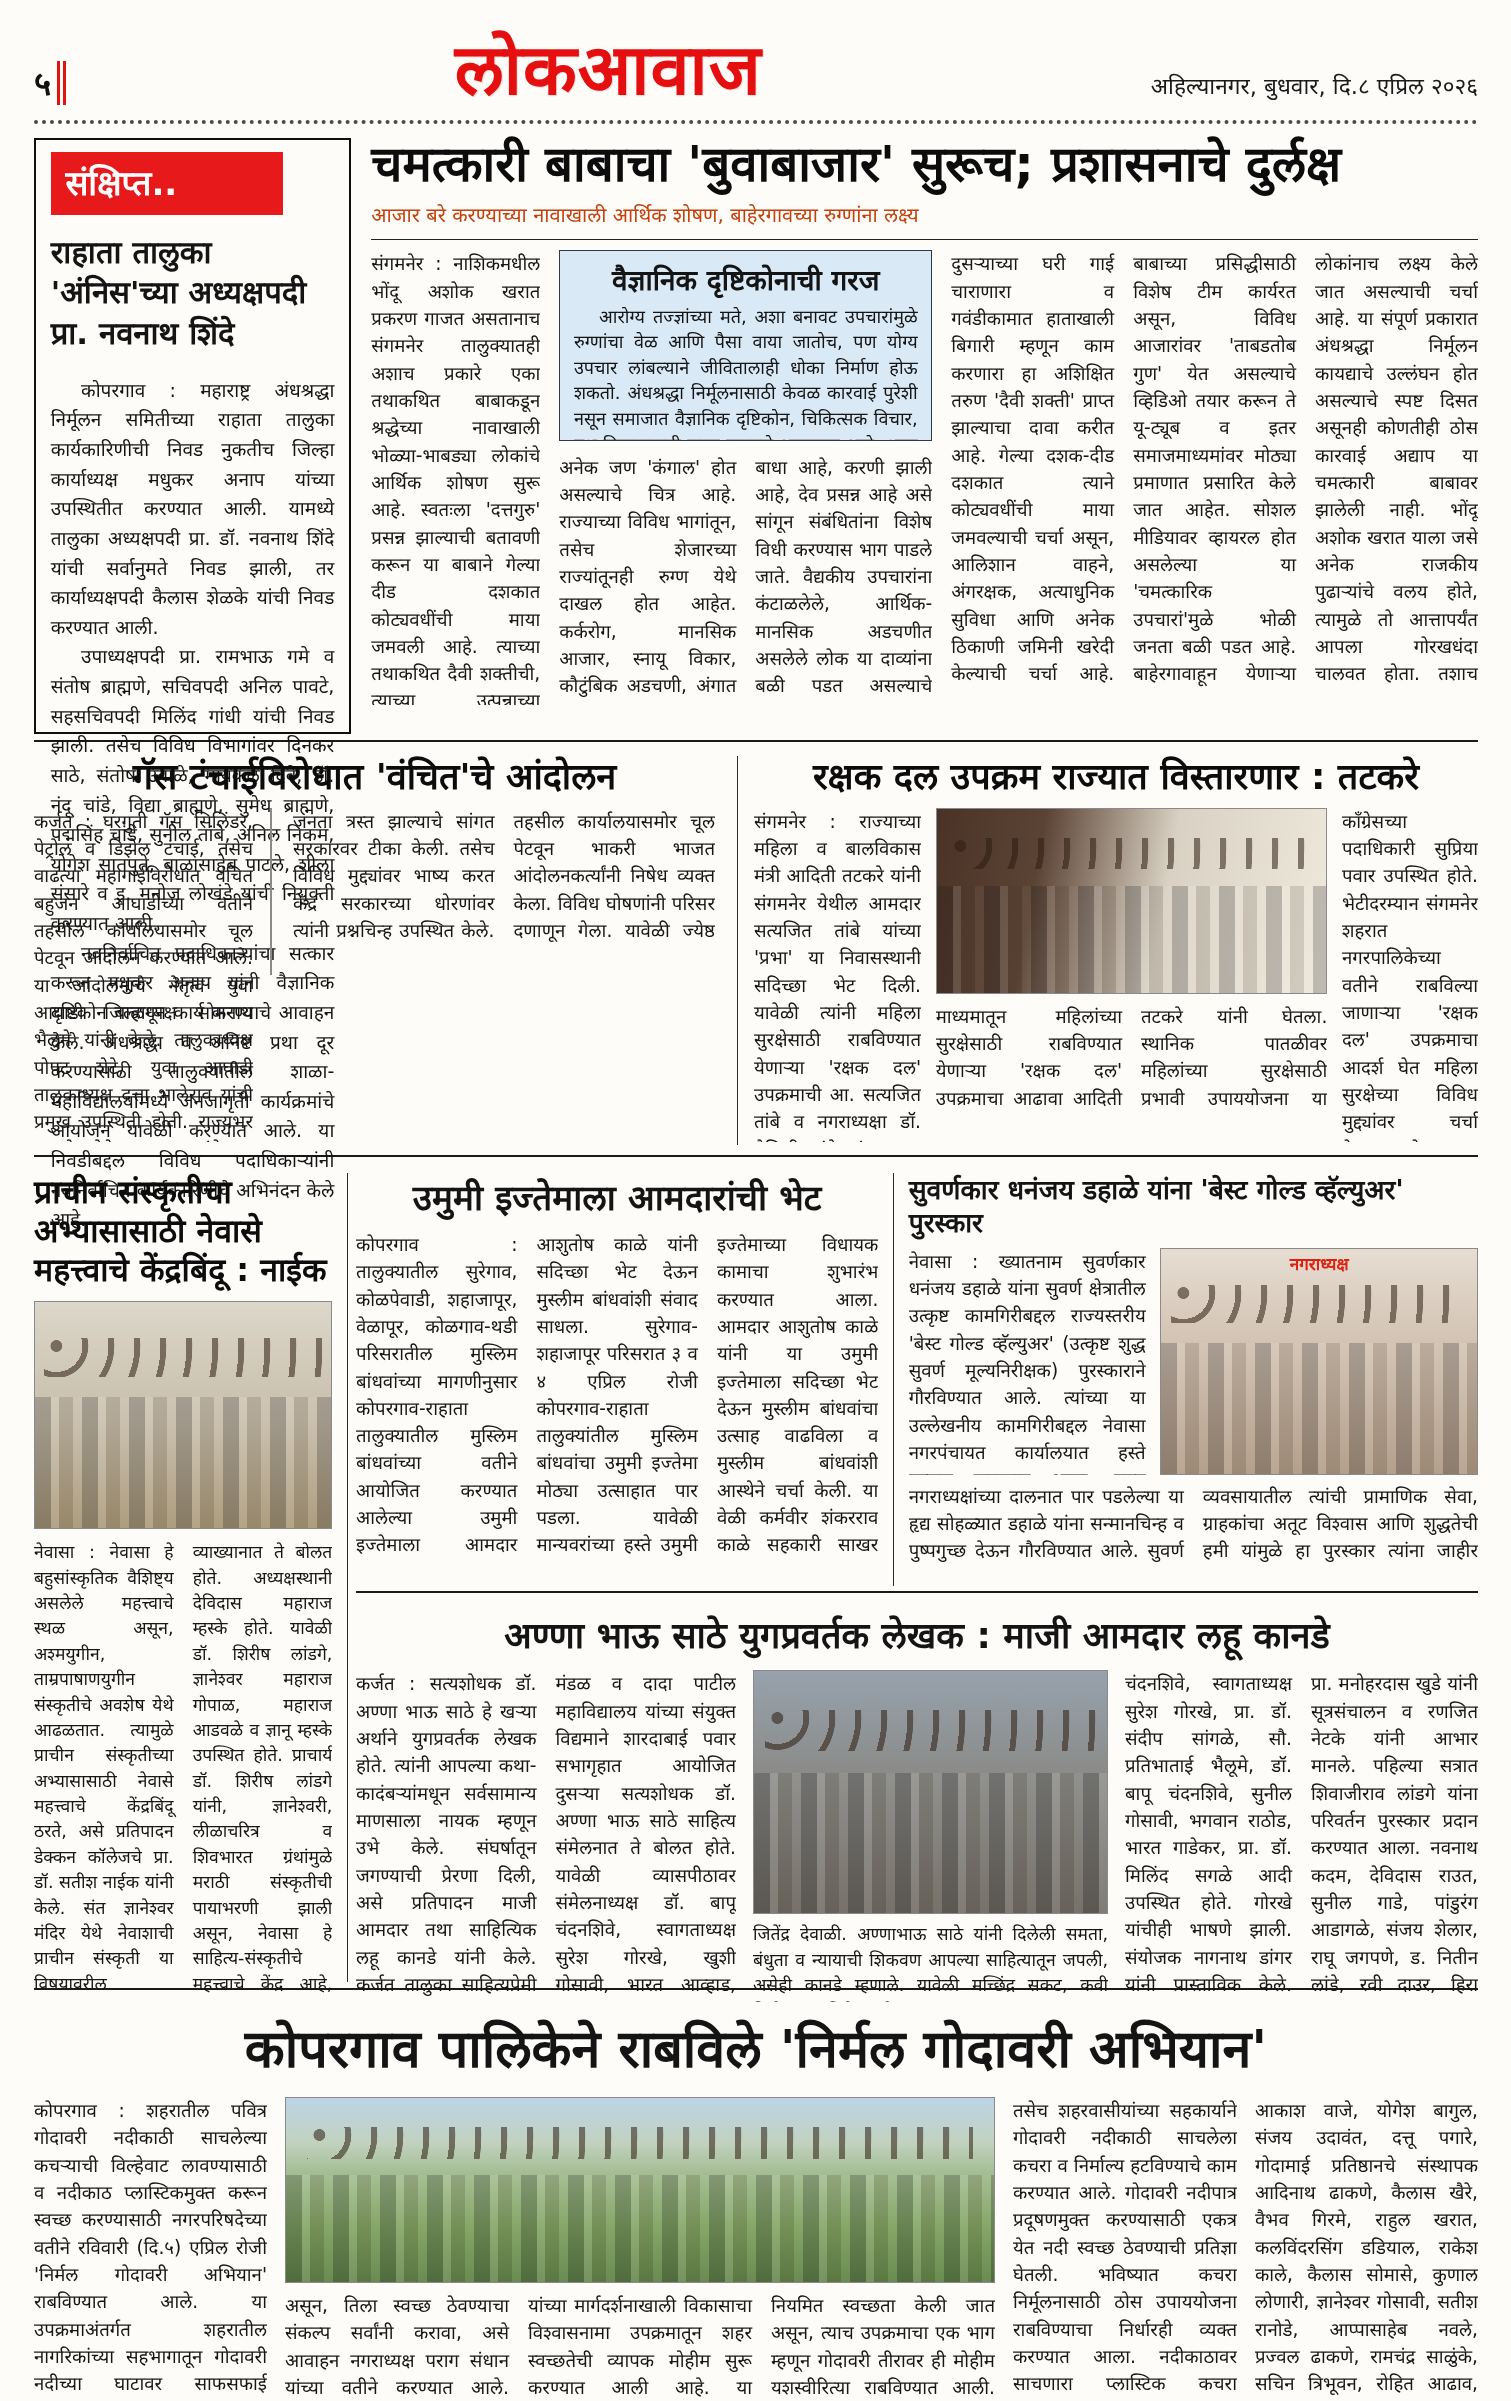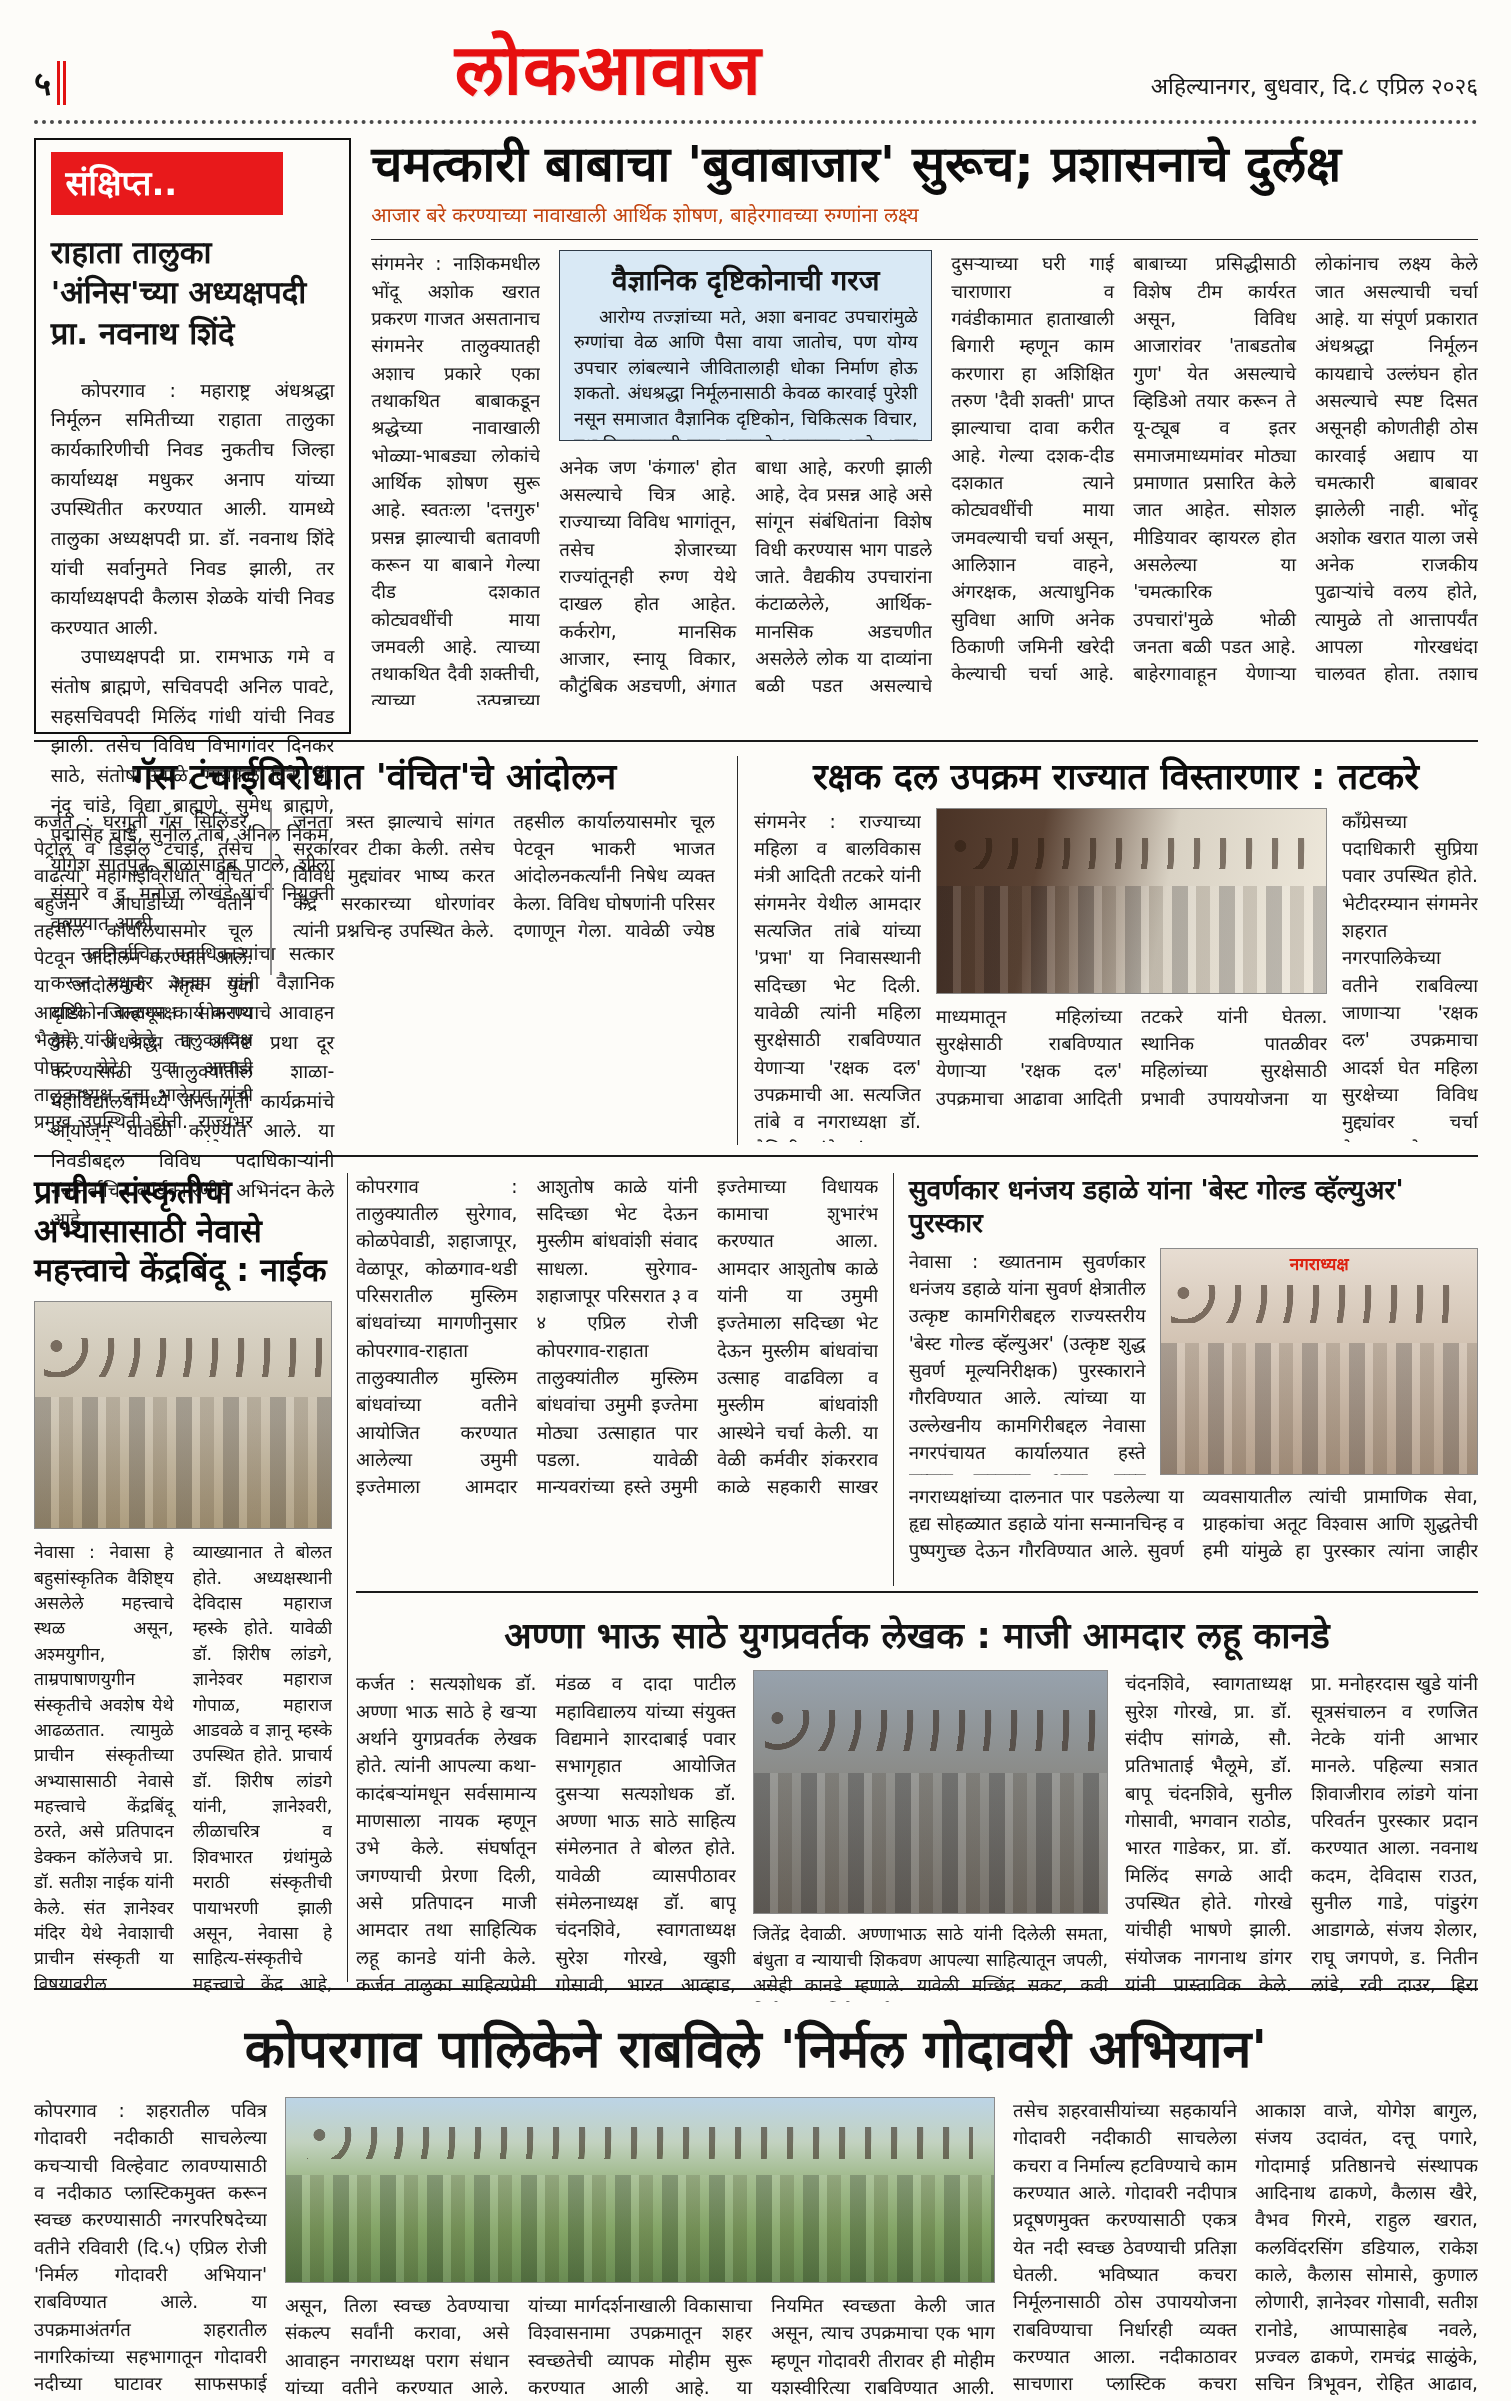--- a/index.html
+++ b/index.html
@@ -196,20 +196,21 @@
     <article class="ancient">
       <h2 class="h-md">प्राचीन संस्कृतीचा अभ्यासासाठी नेवासे महत्त्वाचे केंद्रबिंदू : नाईक</h2>
       <div class="photo ph-felicit"></div>
       <div class="cols2 bt-sm">नेवासा : नेवासा हे बहुसांस्कृतिक वैशिष्ट्य असलेले महत्त्वाचे स्थळ असून, अश्मयुगीन, ताम्रपाषाणयुगीन संस्कृतीचे अवशेष येथे आढळतात. त्यामुळे प्राचीन संस्कृतीच्या अभ्यासासाठी नेवासे महत्त्वाचे केंद्रबिंदू ठरते, असे प्रतिपादन डेक्कन कॉलेजचे प्रा. डॉ. सतीश नाईक यांनी केले. संत ज्ञानेश्वर मंदिर येथे नेवाशाची प्राचीन संस्कृती या विषयावरील व्याख्यानात ते बोलत होते. अध्यक्षस्थानी देविदास महाराज म्हस्के होते. यावेळी डॉ. शिरीष लांडगे, ज्ञानेश्वर महाराज गोपाळ, महाराज आडवळे व ज्ञानू म्हस्के उपस्थित होते. प्राचार्य डॉ. शिरीष लांडगे यांनी, ज्ञानेश्वरी, लीळाचरित्र व शिवभारत ग्रंथांमुळे मराठी संस्कृतीची पायाभरणी झाली असून, नेवासा हे साहित्य-संस्कृतीचे महत्त्वाचे केंद्र आहे, असे सांगितले. अध्यक्षीय भाषणात नेवाशाचा उल्लेख असलेल्या पौराणिक संदर्भांची व वारकरी संप्रदायाच्या पायाभरणीची माहिती देण्यात आली. शेवटी हभप म्हस्के महाराज यांनी उपस्थितांना वैज्ञानिक दृष्टिकोन विकसित करण्याचे आवाहन केले. सूत्रसंचालन प्रा. डॉ. संजय सुकाळकर यांनी केले. यावेळी डॉ. नीलेश लोखंडे, माजी नगराध्यक्ष बाळासाहेब म्हस्के, मनोज पारखे, निलेश जोशी, महेश मगरी, बाळंभट पोतदार, अतुल फिरोदिया, राजेंद्र चौधरी, किसन काबरे, डॉ. प्र. घनवट, प्रा. संजय सुकाळकर आदी उपस्थित होते. डॉ. संजय सुकाळकर यांनी आभार मानले.</div>
     </article>
 
     <div class="r34right">
       <div class="row3">
 
         <article class="ijtema">
+          <h2>उमुमी इज्तेमाला आमदारांची भेट</h2>
           <div class="cols3 bt">कोपरगाव : तालुक्यातील सुरेगाव, कोळपेवाडी, शहाजापूर, वेळापूर, कोळगाव-थडी परिसरातील मुस्लिम बांधवांच्या मागणीनुसार कोपरगाव-राहाता तालुक्यातील मुस्लिम बांधवांच्या वतीने आयोजित करण्यात आलेल्या उमुमी इज्तेमाला आमदार आशुतोष काळे यांनी सदिच्छा भेट देऊन मुस्लीम बांधवांशी संवाद साधला. सुरेगाव-शहाजापूर परिसरात ३ व ४ एप्रिल रोजी कोपरगाव-राहाता तालुक्यांतील मुस्लिम बांधवांचा उमुमी इज्तेमा मोठ्या उत्साहात पार पडला. यावेळी मान्यवरांच्या हस्ते उमुमी इज्तेमाच्या विधायक कामाचा शुभारंभ करण्यात आला. आमदार आशुतोष काळे यांनी या उमुमी इज्तेमाला सदिच्छा भेट देऊन मुस्लीम बांधवांचा उत्साह वाढविला व मुस्लीम बांधवांशी आस्थेने चर्चा केली. या वेळी कर्मवीर शंकरराव काळे सहकारी साखर कारखान्याचे प्रवीण शिंदे, संचालक तथा माजी उपसभापती व मा.जि.प.सदस्य बाबासाहेब कोळपे, पद्मभूषण शरदचंद्रजी पवार पतसंस्थेचे संचालक आबासाहेब हाऊलर, पोलीस पाटील इंद्रभान डोमसे, कोळपेवाडीचे उपसरपंच सदय राजू कोळपे, सदस्य शिवम कोळपे, मंडल कोळपे, श्रावण शिंदे आदी उपस्थित होते.</div>
         </article>
 
         <article class="goldart">
           <h2>सुवर्णकार धनंजय डहाळे यांना 'बेस्ट गोल्ड व्हॅल्युअर' पुरस्कार</h2>
           <div class="gold-top">
             <div class="gold-c1 bt">नेवासा : ख्यातनाम सुवर्णकार धनंजय डहाळे यांना सुवर्ण क्षेत्रातील उत्कृष्ट कामगिरीबद्दल राज्यस्तरीय 'बेस्ट गोल्ड व्हॅल्युअर' (उत्कृष्ट शुद्ध सुवर्ण मूल्यनिरीक्षक) पुरस्काराने गौरविण्यात आले. त्यांच्या या उल्लेखनीय कामगिरीबद्दल नेवासा नगरपंचायत कार्यालयात हस्ते सत्कार करण्यात आला. प्राप्त झाल्याने मान्यवरांनी यावेळी त्यांचे कौतुक केले. या पुरस्काराबद्दल नेवासा शहर व परिसरातील सुवर्णकार बांधवांकडून त्यांच्यावर शुभेच्छांचा वर्षाव होत आहे. सत्काराला उत्तर देताना डहाळे यांनी हा पुरस्कार ग्राहकांच्या विश्वासाचे प्रतीक असून, पुढेही प्रामाणिक सेवा देत राहण्याची ग्वाही दिली.</div>
             <div class="photo ph-award">
               <span class="ph-label">नगराध्यक्ष</span>
             </div>

